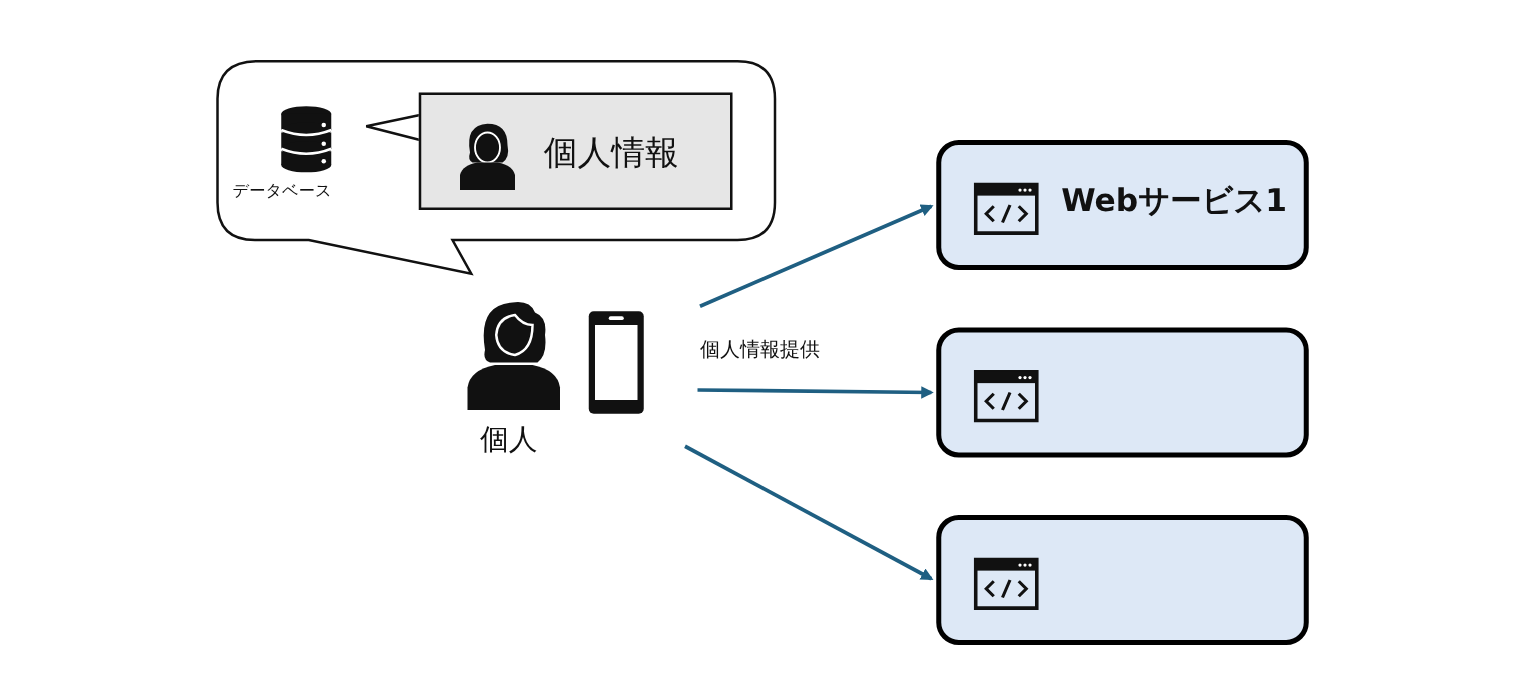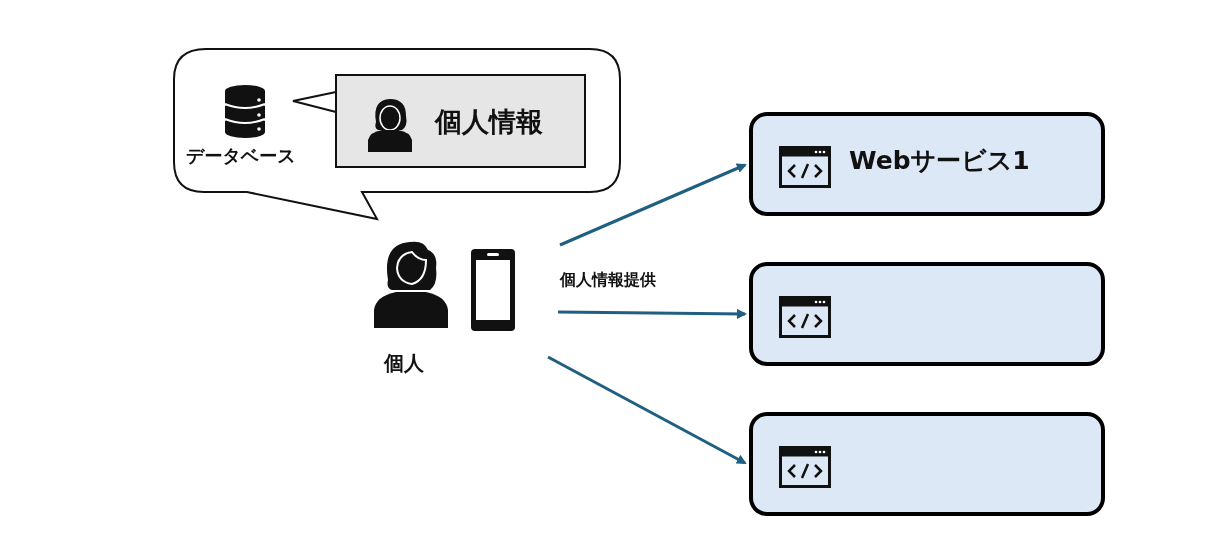--- a/index.html
+++ b/index.html
@@ -1,21 +1,21 @@
 <!DOCTYPE html>
 <html><head>
 <meta charset="utf-8">
 <style>
   html, body { margin:0; padding:0; background:#ffffff; }
   body { width:1222px; height:556px; position:relative; overflow:hidden;
          font-family: "DejaVu Sans", "Liberation Sans", sans-serif; }
   .abs { position:absolute; }
   svg.canvas { position:absolute; left:0; top:0; }
-  .label { position:absolute; font-weight:bold; color:#111; white-space:nowrap; }
-  .svc { position:absolute; left:749px; width:356px; height:104px; box-sizing:border-box;
+  .label { position:absolute; font-weight:normal; color:#111; white-space:nowrap; }
+  .svc { position:absolute; left:749px; width:298px; height:104px; box-sizing:border-box;
          border:4px solid #000; border-radius:18px; background:#dde8f6; }
   .svc .ic { position:absolute; left:26px; top:30px; width:52px; height:42px; }
   .svc .txt { position:absolute; left:96px; top:28px; font-size:25px; font-weight:bold; color:#111; }
   .infobox { position:absolute; left:335px; top:74px; width:251px; height:94px; box-sizing:border-box;
              border:2px solid #111; background:#e6e6e6; }
 </style>
 </head>
 <body>
 
 <svg class="canvas" width="1222" height="556">
@@ -43,35 +43,35 @@
   <rect x="1" y="22" width="40" height="13" fill="#111"></rect>
   <ellipse cx="21" cy="35" rx="20" ry="6" fill="#111"></ellipse>
   <rect x="1" y="37" width="40" height="11" fill="#111"></rect>
   <ellipse cx="21" cy="48" rx="20" ry="6" fill="#111"></ellipse>
   <path d="M1,20 Q21,28 41,20" stroke="#fff" stroke-width="2" fill="none"></path>
   <path d="M1,35 Q21,43 41,35" stroke="#fff" stroke-width="2" fill="none"></path>
   <circle cx="35" cy="16" r="1.8" fill="#fff"></circle>
   <circle cx="35" cy="31" r="1.8" fill="#fff"></circle>
   <circle cx="35" cy="45" r="1.8" fill="#fff"></circle>
 </svg>
-<div class="label" style="left:186px;top:144px;font-size:18px">データベース</div>
+<div class="label" style="left:186px;top:144px;font-size:13px">データベース</div>
 
 <svg class="abs" style="left:366px;top:96px" width="48" height="56" viewBox="0 0 48 56">
   <path d="M10,26 Q6,4 24,3 Q40,3 40,20 Q42,30 36,34 L12,34 Q8,32 10,26 Z" fill="#111"></path>
   <ellipse cx="24" cy="22" rx="10" ry="12" fill="#111" stroke="#fff" stroke-width="1.5"></ellipse>
   <path d="M2,56 L2,44 Q4,36 16,34 L32,34 Q44,36 46,44 L46,56 Z" fill="#111"></path>
 </svg>
 <div class="label" style="left:435px;top:104px;font-size:27px">個人情報</div>
 
 <svg class="abs" style="left:372px;top:238px" width="78" height="90" viewBox="0 0 78 90">
   <path d="M16,42 Q10,6 38,4 Q52,2 56,12 Q66,16 64,30 Q66,46 58,52 L20,52 Q14,50 16,42 Z" fill="#111"></path>
   <path d="M25,30 Q26,16 40,14 Q46,22 54,22 Q54,42 40,46 Q26,44 25,30 Z" fill="#111" stroke="#fff" stroke-width="2"></path>
   <path d="M2,90 L2,72 Q4,58 24,54 L54,54 Q74,58 76,72 L76,90 Z" fill="#111"></path>
 </svg>
-<div class="label" style="left:384px;top:350px;font-size:20px">個人</div>
+<div class="label" style="left:384px;top:336px;font-size:23px">個人</div>
 
 <svg class="abs" style="left:470px;top:248px" width="46" height="84" viewBox="0 0 46 84">
   <rect x="1" y="1" width="44" height="82" rx="4" fill="#111"></rect>
   <rect x="6" y="12" width="34" height="60" fill="#fff"></rect>
   <rect x="17" y="5" width="12" height="3" rx="1.5" fill="#fff"></rect>
 </svg>
 
 <div class="label" style="left:560px;top:270px;font-size:16px">個人情報提供</div>
 
 <div class="svc" style="top:112px">

